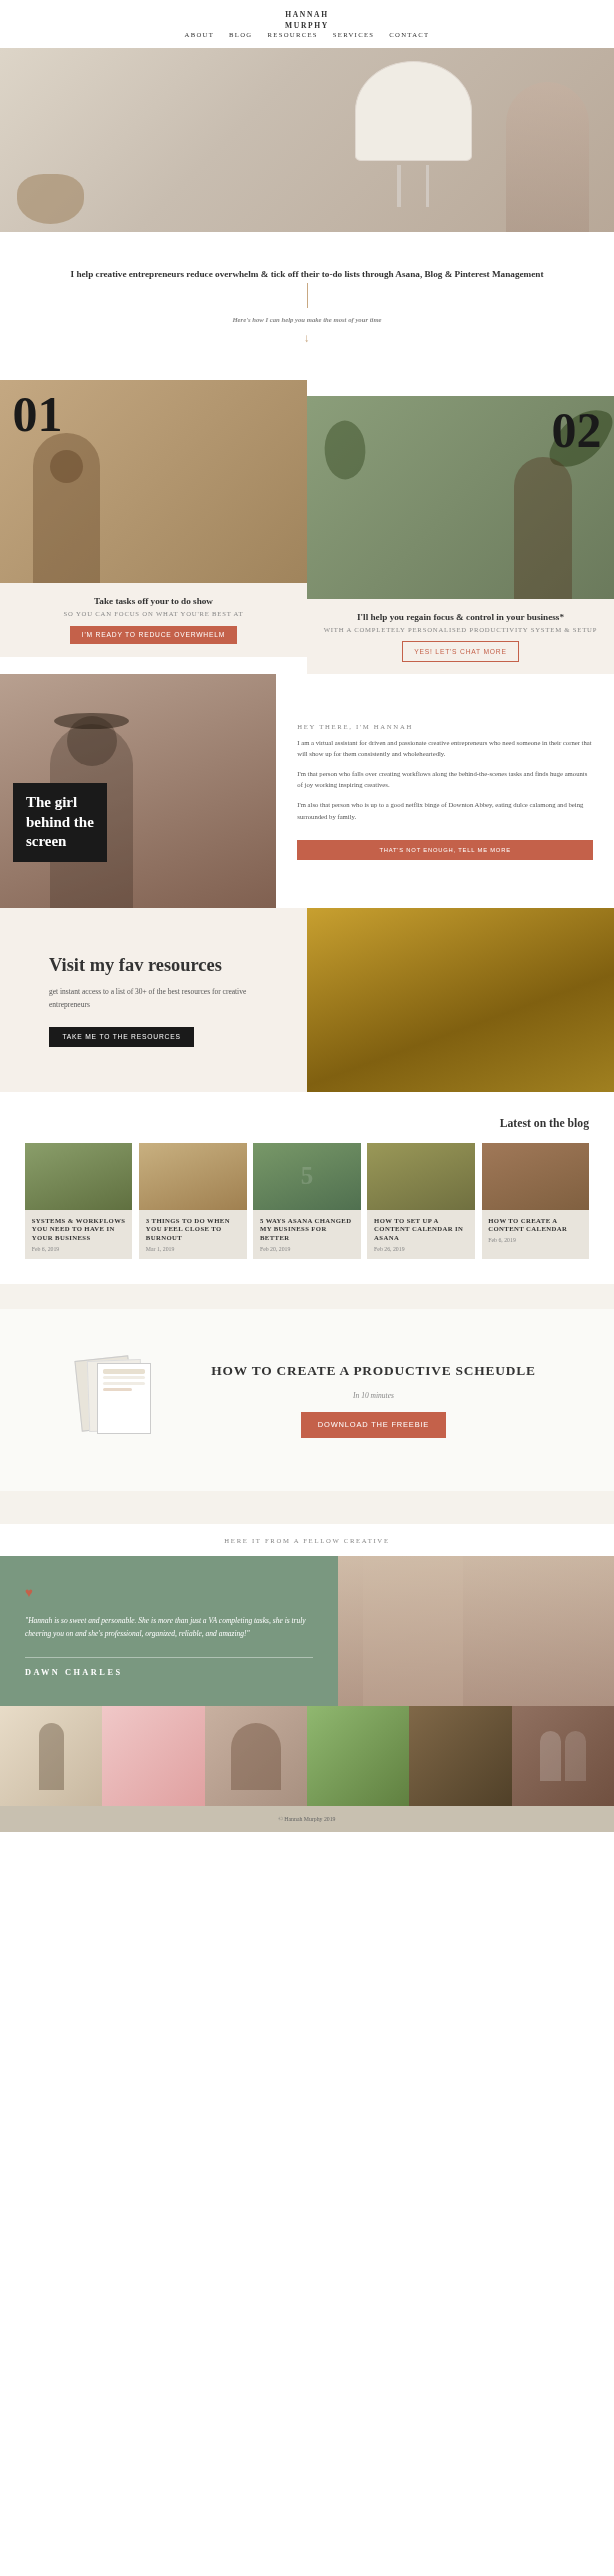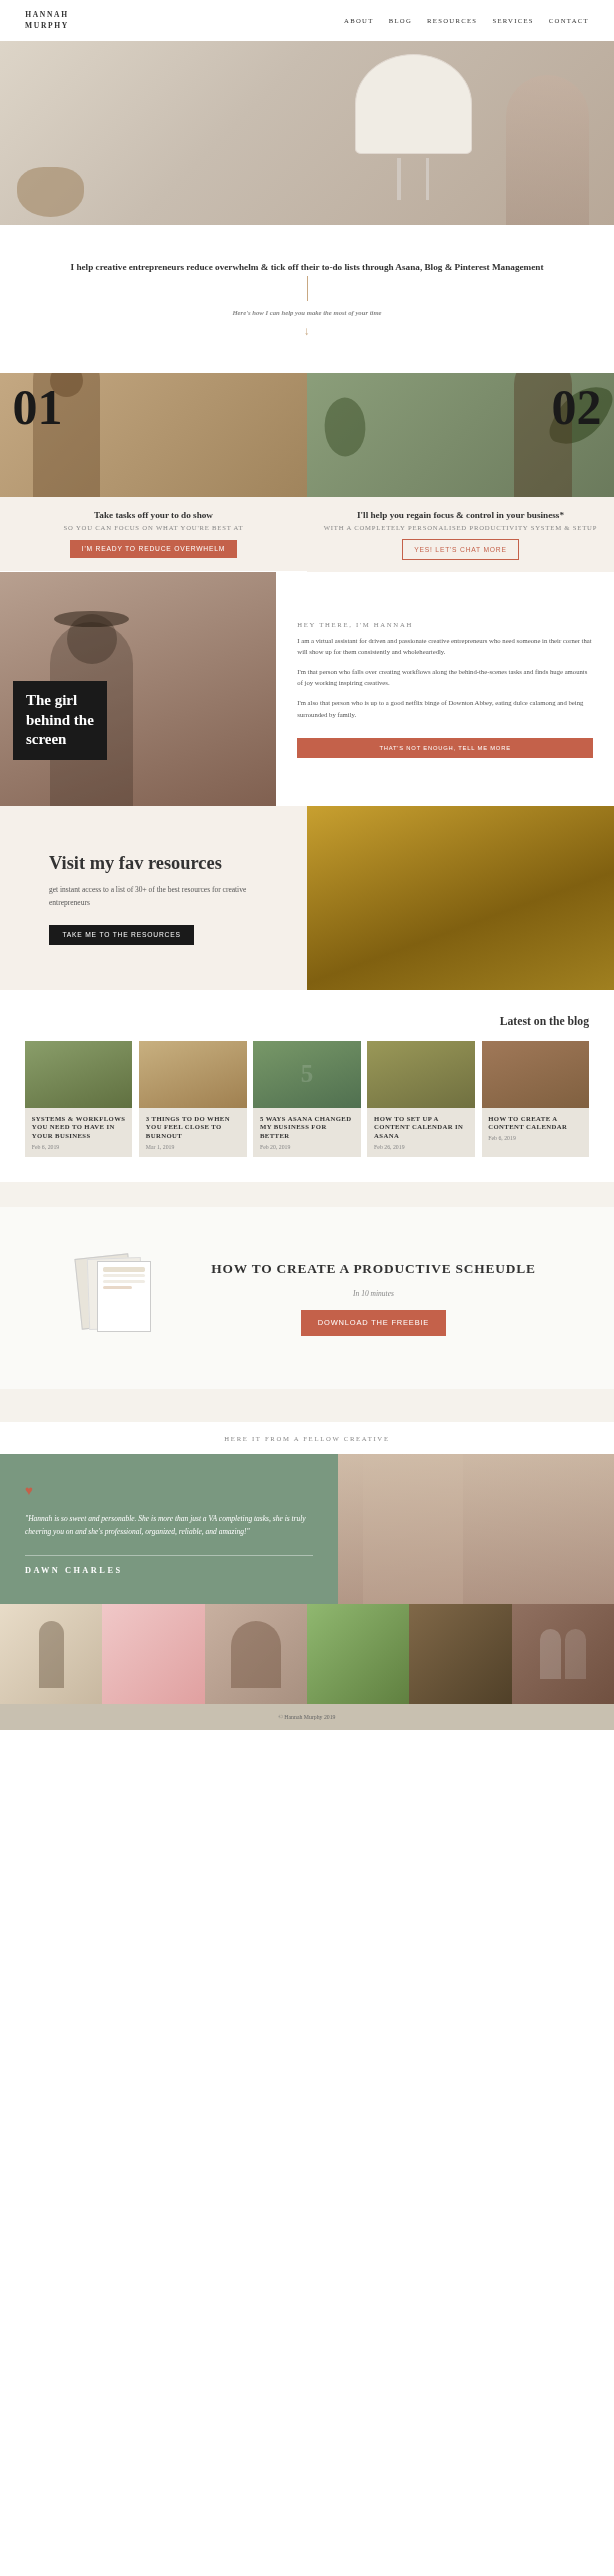--- a/index.html
+++ b/index.html
@@ -1,35 +1,35 @@
 <!DOCTYPE html>
 <html style="font-size:13.4px"><head>
   <meta charset="utf-8">
   <style>
     * { margin: 0; padding: 0; box-sizing: border-box; }
     body { font-family: 'Georgia', serif; background: #fff; width: 614px; overflow-x: hidden; }
 
     
-    .nav { display: flex; justify-content: space-between; align-items: center; padding: 10px 25px; background: #fff; }
+    .nav { display: flex; justify-content: space-between; align-items: center; padding: 10px 25px; background: #fff; flex-direction: column; }
     .nav-logo { font-size: 7.5px; letter-spacing: 1.7px; text-align: center; line-height: 1.4; font-weight: 700; color: #333; }
     .nav-links { display: flex; gap: 15px; }
     .nav-links a { font-size: 6.7px; letter-spacing: 1.3px; text-transform: uppercase; text-decoration: none; color: #333; }
 
     
     .hero { width: 100%; height: 184px; background: linear-gradient(135deg, #e8e0d8 0%, #d4c9bc 50%, #c8b8a8 100%); position: relative; display: flex; align-items: center; justify-content: center; overflow: hidden; }
 
     
     .tagline-section { background: #fff; padding: 35px 67px; text-align: center; }
     .tagline-section p { font-size: 9.2px; line-height: 1.7; color: #333; font-weight: 600; }
     .arrow-down { text-align: center; margin-top: 6.7px; color: #c8a882; font-size: 11.7px; }
 
     
     .services-grid { display: flex; width: 100%; }
     .service-col { width: 50%; position: relative; }
-    .service-img-bg { width: 100%; height: 124px; }
+    .service-img-bg { width: 100%; height: 203px; }
     .service-img-bg.col1 { background: linear-gradient(135deg, #c4a882 0%, #a0845c 100%); }
     .service-img-bg.col2 { background: linear-gradient(135deg, #8b9e7a 0%, #6b7a5c 100%); }
     .service-number { position: absolute; top: 8.3px; left: 12.5px; font-size: 50px; font-weight: 900; color: #1a1a1a; line-height: 1; }
     .service-desc { background: #f5f0ea; padding: 12.5px 16.7px 12.5px; text-align: center; }
     .service-desc h3 { font-size: 9.2px; font-weight: 700; color: #333; margin-bottom: 4.2px; text-transform: none; }
     .service-desc p { font-size: 6.7px; letter-spacing: 0.8px; text-transform: uppercase; color: #888; margin-bottom: 8.3px; }
     .btn-terracotta { background: #c4614a; color: #fff; border: none; padding: 5.8px 11.7px; font-size: 6.7px; letter-spacing: 0.8px; text-transform: uppercase; cursor: pointer; display: inline-block; }
     .btn-terracotta-outline { background: transparent; color: #c4614a; border: 0.8px solid #c4614a; padding: 5.8px 11.7px; font-size: 6.7px; letter-spacing: 0.8px; text-transform: uppercase; cursor: pointer; display: inline-block; }
 
     
@@ -159,21 +159,21 @@
       <span class="service-number">01</span>
     </div>
     <div class="service-desc">
       <h3>Take tasks off your to do show</h3>
       <p>SO YOU CAN FOCUS ON WHAT YOU'RE BEST AT</p>
       <button class="btn-terracotta">I'M READY TO REDUCE OVERWHELM</button>
     </div>
   </div>
 
   <div class="service-col">
-    <div class="service-img-bg col2" style="position:relative;overflow:hidden;">
+    <div class="service-img-bg col2" style="position:relative;overflow:hidden;margin-top:16px;">
 
       <div style="position:absolute;top:8.3px;right:8.3px;width:50px;height:67px;background:rgba(40,60,20,0.5);border-radius:80% 20% 80% 20%;transform:rotate(20deg);"></div>
       <div style="position:absolute;top:25px;left:16.7px;width:42px;height:58px;background:rgba(40,60,20,0.4);border-radius:60% 40% 60% 40%;transform:rotate(-15deg);"></div>
 
       <div style="position:absolute;bottom:0;right:42px;width:58px;height:142px;background:rgba(80,50,30,0.4);border-radius:29px 29px 0 0;"></div>
       <span class="service-number" style="left:auto;right:12.5px;">02</span>
     </div>
     <div class="service-desc">
       <h3>I'll help you regain focus &amp; control in your business*</h3>
       <p>WITH A COMPLETELY PERSONALISED PRODUCTIVITY SYSTEM &amp; SETUP</p>

